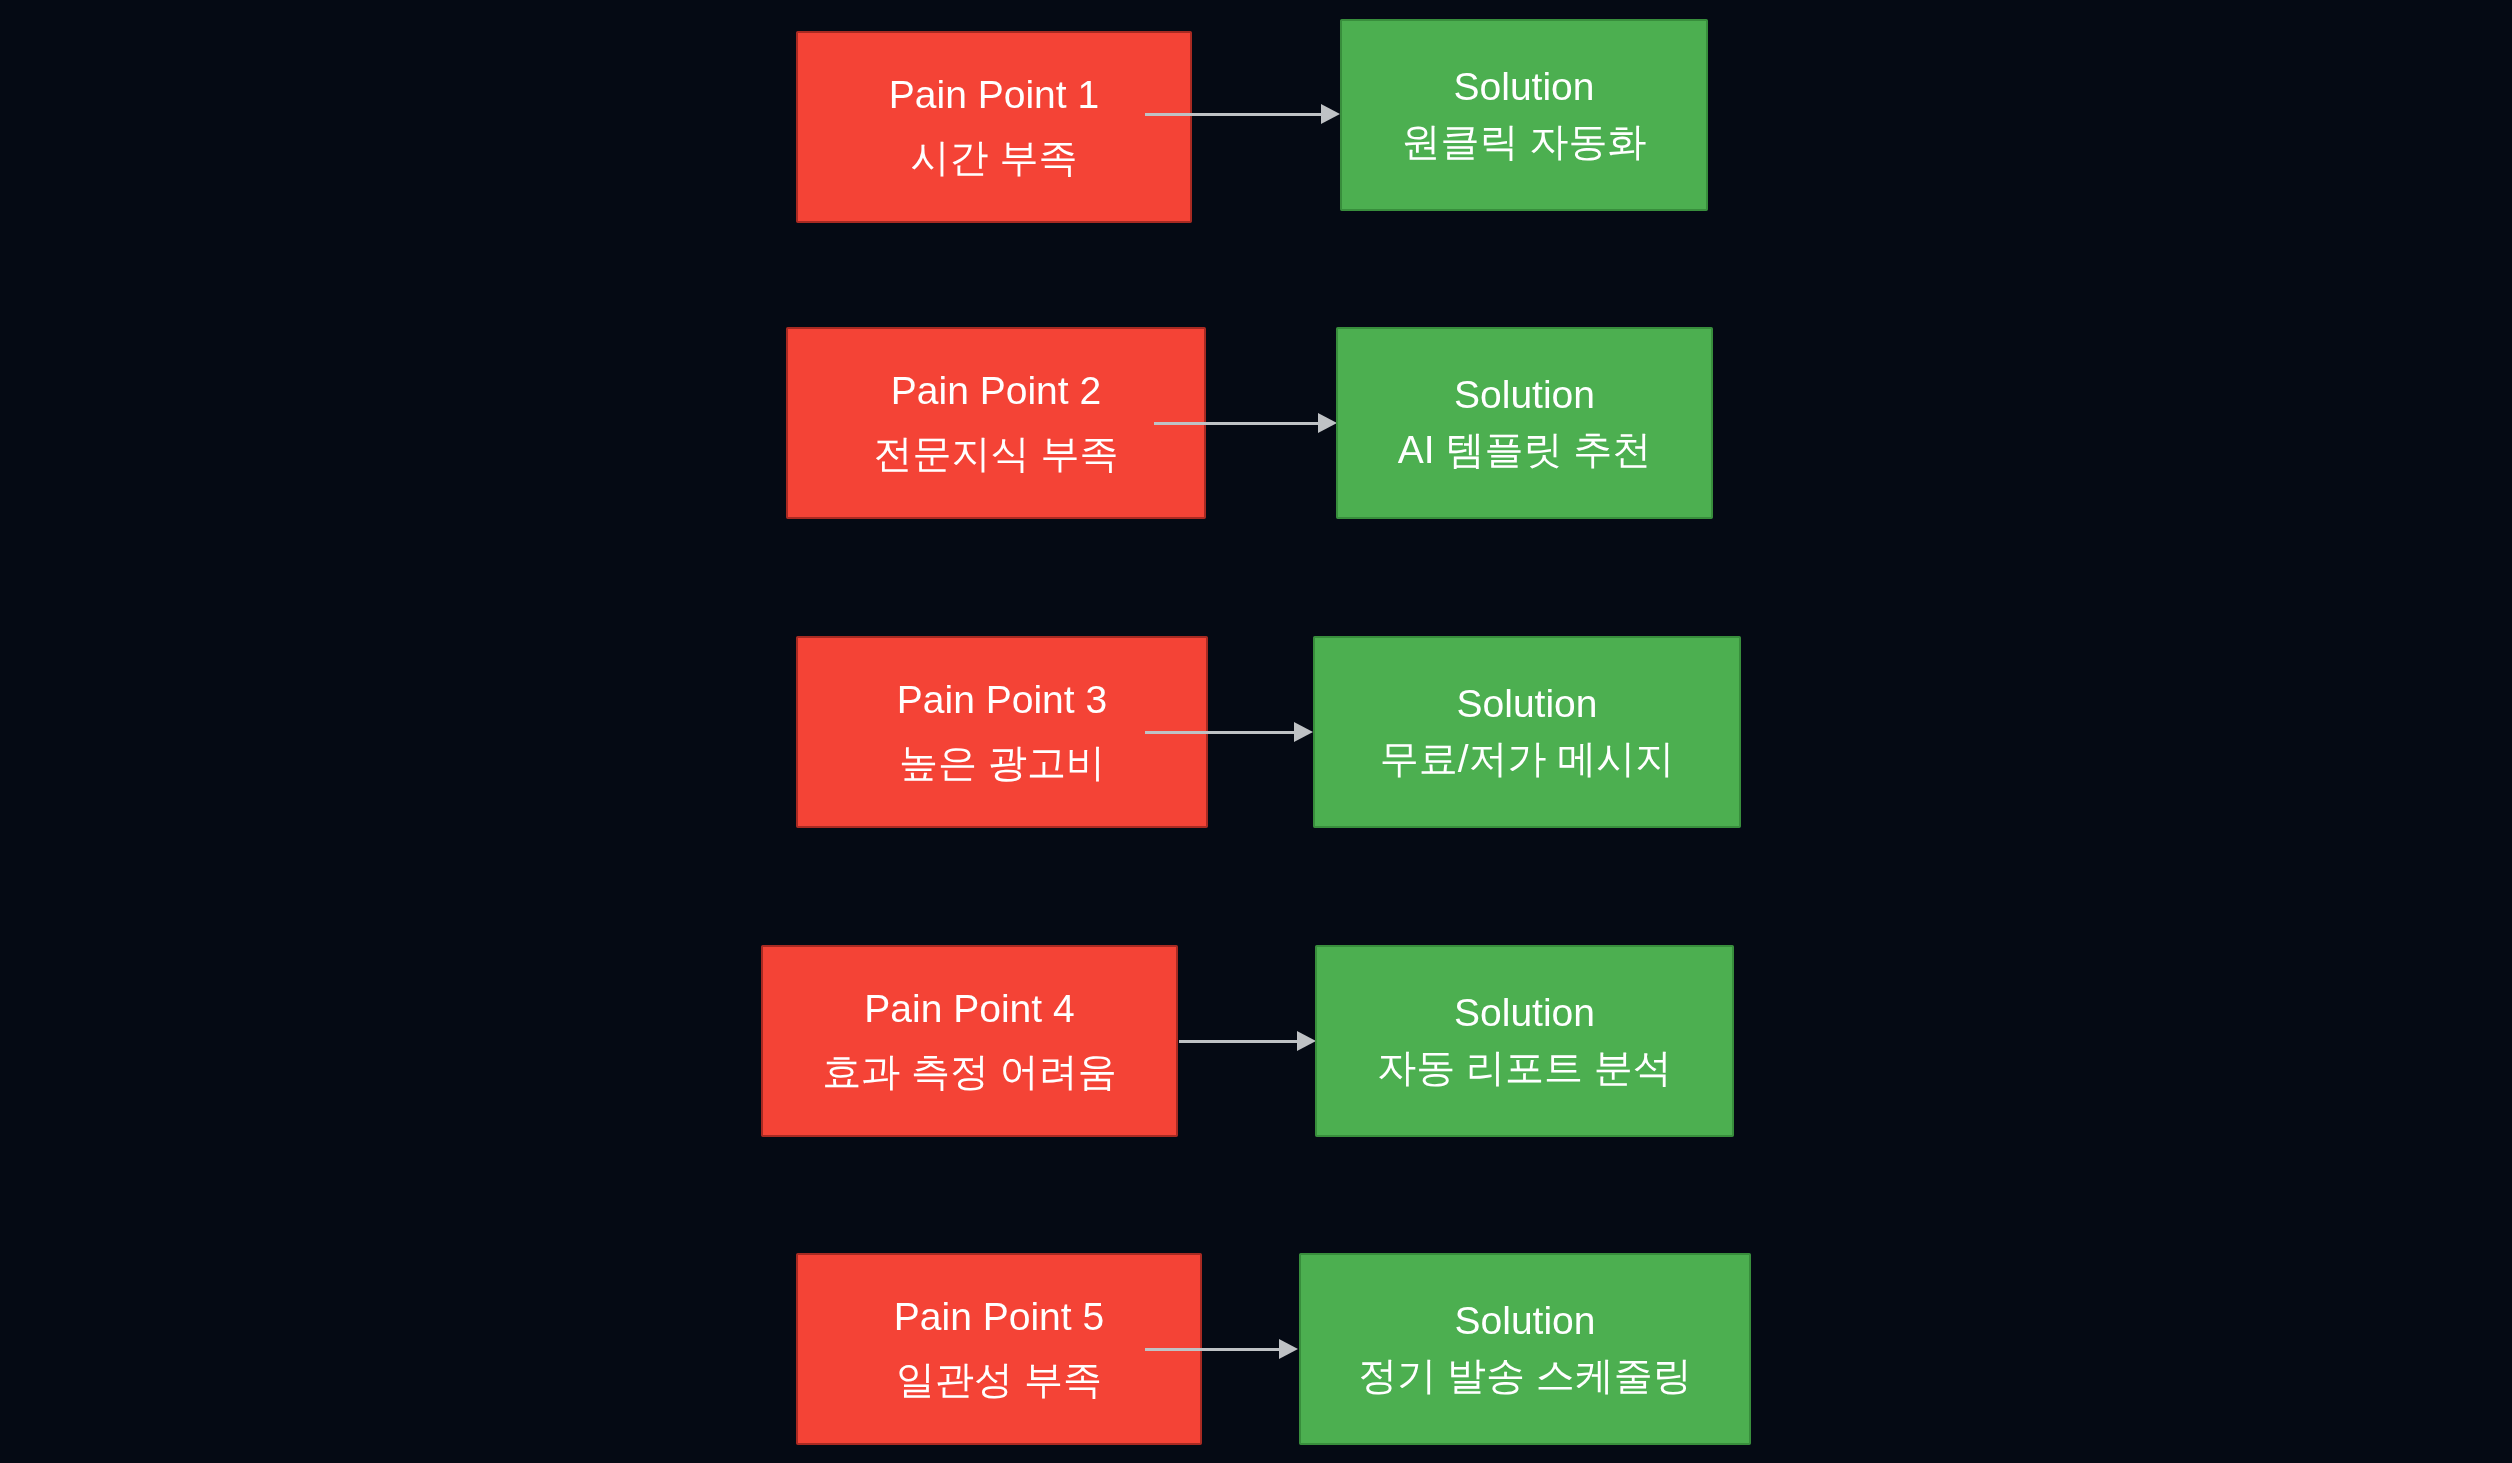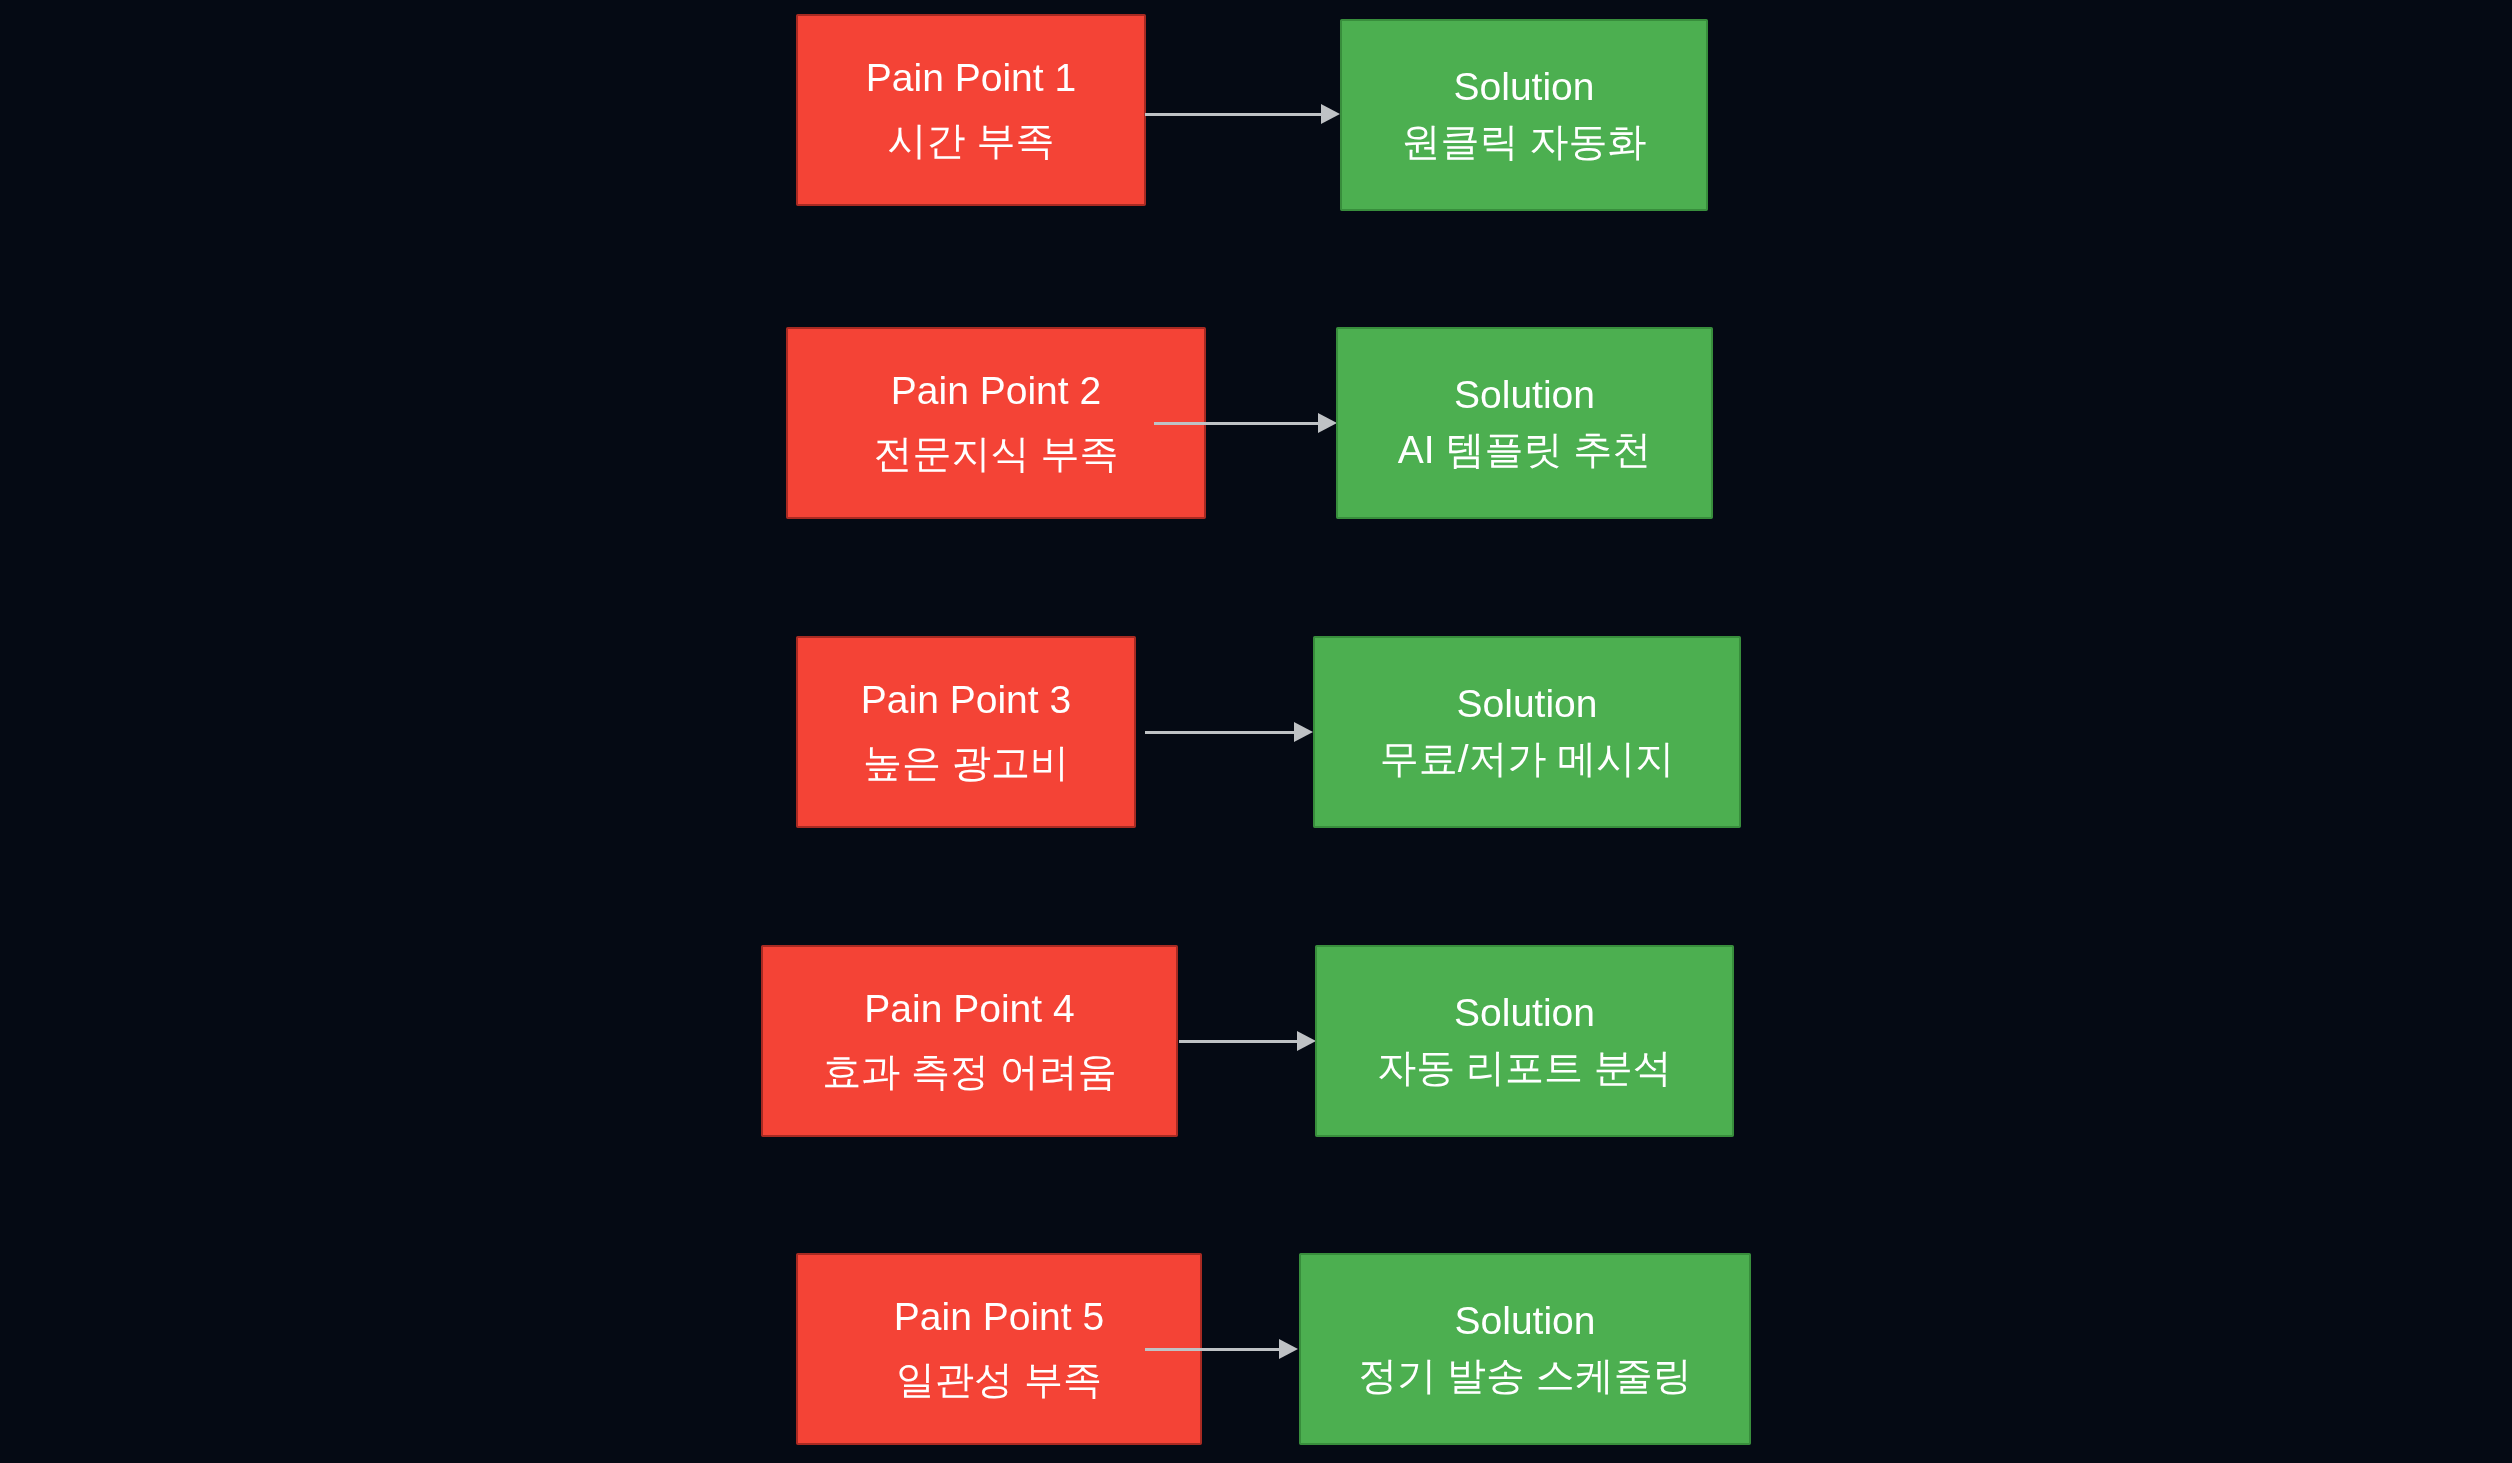--- a/index.html
+++ b/index.html
@@ -61,21 +61,21 @@
     border-top: 10.2px solid transparent;
     border-bottom: 10.2px solid transparent;
     margin-left: -0.9px;
   }
 </style>
 </head>
 <body style="background: rgb(5, 10, 20);">
 
 <div class="canvas">
 
-  <div class="node pain" style="left:796px; top:14px; width:350px;">
+  <div class="node pain" style="left:796px; top:31px; width:396px;">
     <div>Pain Point 1</div>
     <div>시간 부족</div>
   </div>
   <div class="arrow" style="left:1145px; top:104px; width:195px;">
     <div class="shaft"></div>
     <div class="head"></div>
   </div>
   <div class="node solution" style="left:1340px; top:18.5px; width:368px;">
     <div>Solution</div>
     <div>원클릭 자동화</div>
@@ -87,21 +87,21 @@
   </div>
   <div class="arrow" style="left:1154px; top:413px; width:183px;">
     <div class="shaft"></div>
     <div class="head"></div>
   </div>
   <div class="node solution" style="left:1336px; top:327px; width:377px;">
     <div>Solution</div>
     <div>AI 템플릿 추천</div>
   </div>
 
-  <div class="node pain" style="left:796px; top:636px; width:340px;">
+  <div class="node pain" style="left:796px; top:636px; width:412px;">
     <div>Pain Point 3</div>
     <div>높은 광고비</div>
   </div>
   <div class="arrow" style="left:1145px; top:722px; width:168px;">
     <div class="shaft"></div>
     <div class="head"></div>
   </div>
   <div class="node solution" style="left:1313px; top:636px; width:428px;">
     <div>Solution</div>
     <div>무료/저가 메시지</div>

